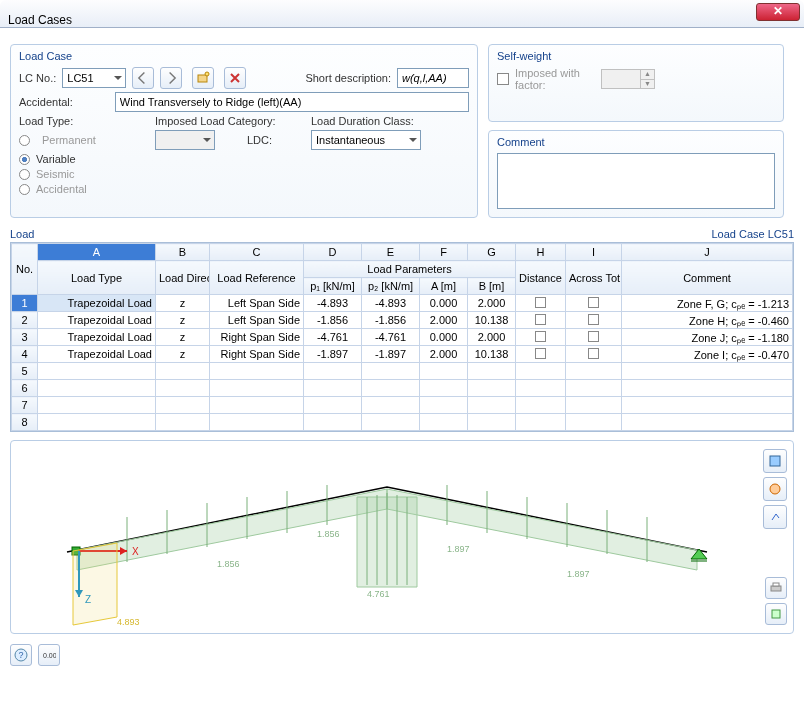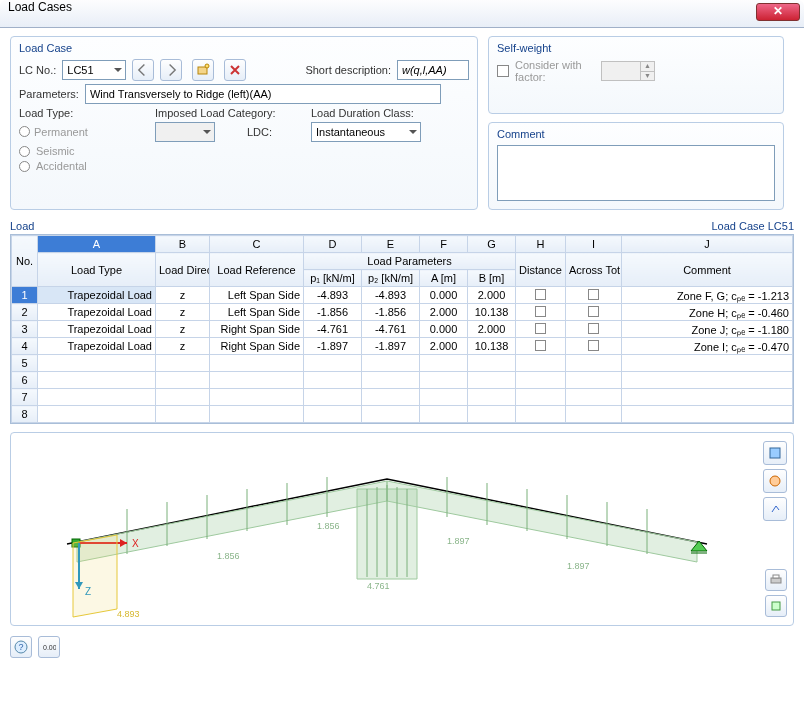--- a/index.html
+++ b/index.html
@@ -1,40 +1,40 @@
 <!DOCTYPE html>
 <html><head>
 <meta charset="utf-8">
 <style>
 * { box-sizing: border-box; margin: 0; padding: 0; }
 body { font-family: "Segoe UI", Tahoma, sans-serif; font-size: 11px; background: #fff; width: 804px; height: 708px; overflow: hidden; }
 
-.titlebar { height: 28px; background: linear-gradient(#fdfdfe,#e8eef7); border-bottom: 1px solid #a0b0c8; display: flex; align-items: flex-start; padding: 0 4px 0 8px; position: relative; border-top-left-radius: 6px; border-top-right-radius: 6px; }
+.titlebar { height: 28px; background: linear-gradient(#fdfdfe,#e8eef7); border-bottom: 1px solid #a0b0c8; display: flex; align-items: flex-end; padding: 0 4px 0 8px; position: relative; border-top-left-radius: 6px; border-top-right-radius: 6px; }
 .titlebar .title { color: #000; font-size: 12px; }
 .titlebar .close { position: absolute; right: 4px; top: 3px; width: 44px; height: 18px; background: linear-gradient(#e68,#c23); border: 1px solid #803030; border-radius: 3px; color: #fff; text-align: center; line-height: 14px; font-weight: bold; font-size: 12px; }
 
-.content { padding: 8px 10px; height: 680px; display: flex; flex-direction: column; }
+.content { padding: 16px 10px; height: 680px; display: flex; flex-direction: column; }
 
 .row1 { display: flex; gap: 10px; }
 .group { border: 1px solid #b9cde5; border-radius: 4px; padding: 6px 8px 8px; background: linear-gradient(#fdfeff,#f4f8fc); position: relative; }
 .group-title { color: #15428b; font-size: 11px; position: relative; top: -1px; margin-bottom: 4px; }
 
 .loadcase-box { width: 468px; height: 174px; }
 .sw-box { width: 296px; height: 78px; }
 .comment-box { width: 296px; height: 88px; margin-top: 8px; }
 
 .rowline { display: flex; align-items: center; margin: 3px 0; gap: 6px; }
 .label { color: #333; }
 .disabled { color: #999; }
 .select { height: 20px; border: 1px solid #7f9db9; background: #fff; padding: 0 16px 0 4px; font-size: 11px; position: relative; display: inline-flex; align-items: center; }
 .select::after { content: ""; position: absolute; right: 3px; top: 7px; border: 4px solid transparent; border-top-color: #555; }
 .iconbtn { width: 22px; height: 22px; border: 1px solid #a8bcd8; border-radius: 3px; background: linear-gradient(#fefefe,#e6eef8); display: inline-flex; align-items: center; justify-content: center; }
 .iconbtn svg { width: 14px; height: 14px; }
 .textinput { height: 20px; border: 1px solid #7f9db9; background: #fff; padding: 0 4px; font-size: 11px; }
-.wideinput { width: 356px; }
+.wideinput { width: 386px; margin-left: 36px; }
 .radio { width: 11px; height: 11px; border: 1px solid #888; border-radius: 50%; display: inline-block; background: #fff; }
 .radio.sel { background: radial-gradient(#5080c0 40%, #fff 45%); }
 .checkbox { width: 12px; height: 12px; border: 1px solid #888; background: #fff; display: inline-block; }
 .spinner { width: 54px; height: 20px; border: 1px solid #c0c0c0; background: #f0f0f0; display: inline-flex; }
 .spinner .btns { width: 14px; border-left: 1px solid #c0c0c0; display: flex; flex-direction: column; }
 .spinner .btns div { flex: 1; border-bottom: 1px solid #c0c0c0; font-size: 7px; text-align: center; line-height: 8px; color: #888; }
 .spinner .btns div:last-child { border-bottom: none; }
 
 .load-header { display: flex; justify-content: space-between; color: #15428b; margin: 10px 0 2px; }
 .grid { border: 1px solid #a9bed8; width: 100%; }
@@ -98,54 +98,58 @@
       <span class="iconbtn" style="margin-left:4px">
             <svg viewBox="0 0 14 14">
               <path d="M3 3l8 8M11 3l-8 8" stroke="#c33" stroke-width="2"></path>
             </svg>
           </span>
       <span style="flex:1"></span>
       <span class="label">Short description:</span>
       <input class="textinput" style="width: 72px; font-style: italic;" value="w(q,l,AA)">
     </div>
     <div class="rowline">
-      <span class="label">Parameters:</span>
+      <span class="label">Accidental:</span>
       <input class="textinput wideinput" value="Wind Transversely to Ridge (left)(AA)" style="">
     </div>
     <div class="rowline" style="">
       <span class="label" style="width:130px">Load Type:</span>
       <span class="label" style="width:150px">Imposed Load Category:</span>
       <span class="label">Load Duration Class:</span>
     </div>
     <div class="rowline">
-      <span style="width:130px;display:flex;align-items:flex-start;gap:4px">
+      <span style="width:130px;display:flex;align-items:center;gap:12px">
             <span class="radio"></span>
             <span class="disabled">Permanent</span>
           </span>
       <span class="select disabled" style="width:60px;background:#f0f0f0"></span>
       <span style="width:58px;margin-left:26px" class="label">LDC:</span>
       <span class="select" style="width:110px">
             <span>Instantaneous</span>
           </span>
     </div>
+    <div class="rowline">
+          <span class="radio sel"></span>
+          <span class="label">Variable</span>
+        </div>
     <div class="rowline">
           <span class="radio"></span>
           <span class="disabled">Seismic</span>
         </div>
     <div class="rowline">
           <span class="radio"></span>
           <span class="disabled">Accidental</span>
         </div>
   </div>
   <div style="display:flex;flex-direction:column">
     <div class="group sw-box">
       <div class="group-title">Self-weight</div>
       <div class="rowline">
         <span class="checkbox"></span>
-        <span class="disabled" style="width:80px">Consider with factor:</span>
+        <span class="disabled" style="width:80px">Imposed with factor:</span>
         <span class="spinner">
               <span style="flex:1"></span>
               <span class="btns">
                 <div>▲</div>
                 <div>▼</div>
               </span>
             </span>
       </div>
     </div>
     <div class="group comment-box">

